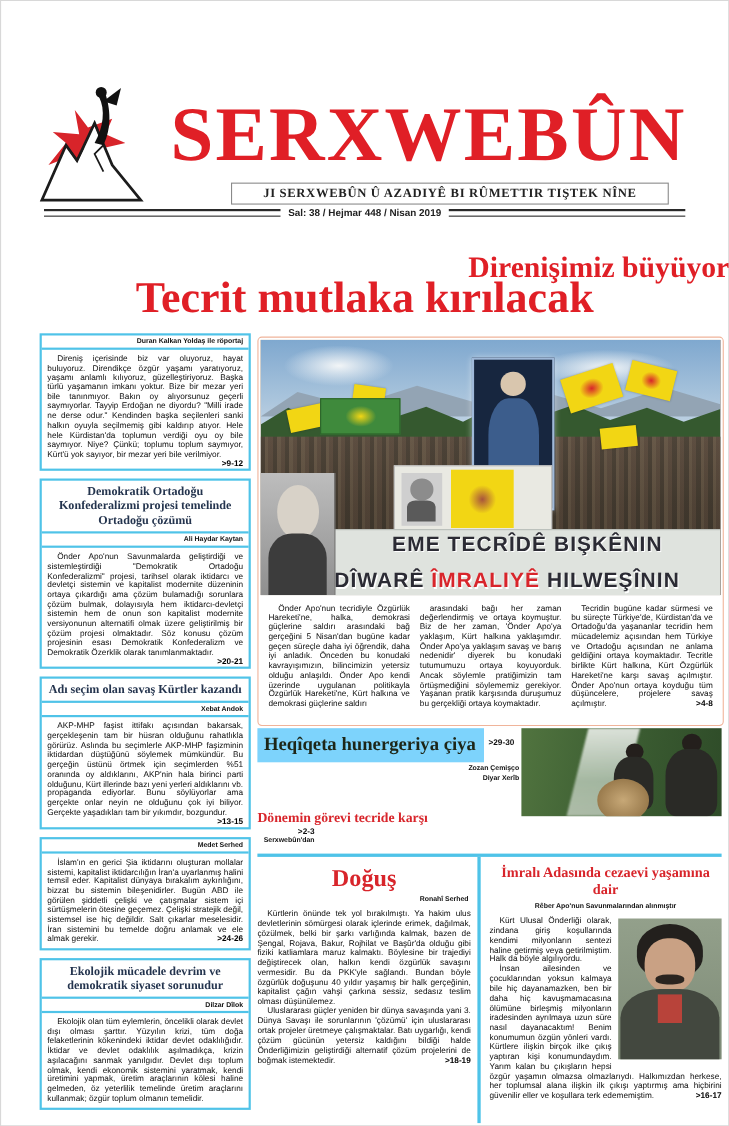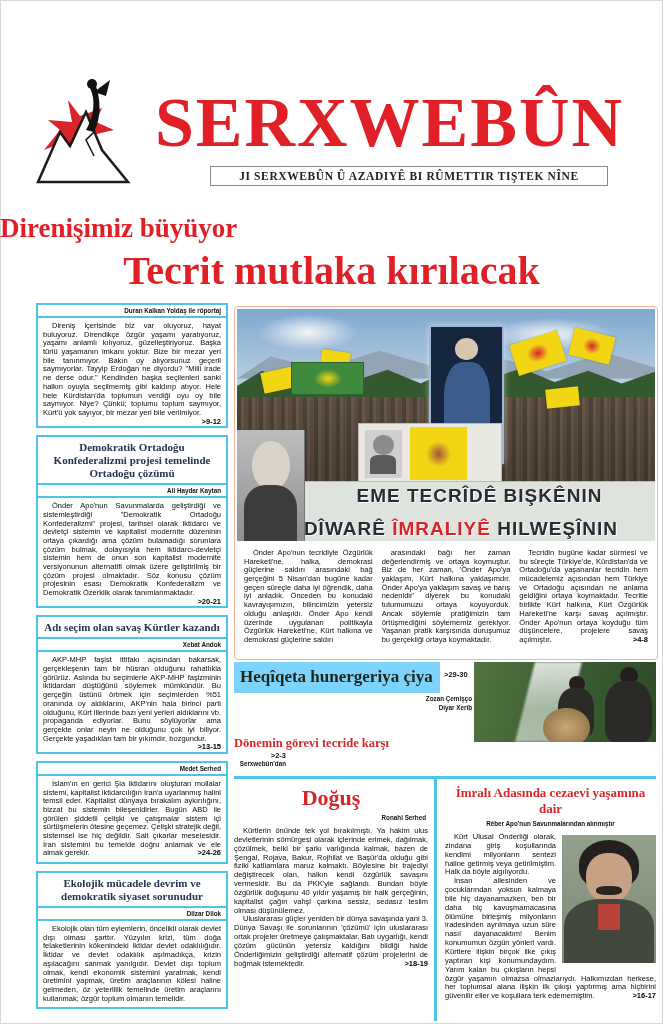--- a/index.html
+++ b/index.html
@@ -10,21 +10,21 @@
   .mast-title{position:absolute;left:128px;right:12px;top:88px;text-align:center;
       font-family:"Liberation Serif",serif;font-weight:bold;font-size:70px;line-height:1;
       color:#e01f26;letter-spacing:2px;white-space:nowrap;}
   .tagline{position:absolute;left:210px;top:166px;width:396px;border:1px solid #8a8a8a;
       text-align:center;font-family:"Liberation Serif",serif;font-weight:bold;font-size:11.5px;
       color:#222;padding:3px 0;letter-spacing:.6px;background:#fff;white-space:nowrap;}
   .dateline{position:absolute;left:40px;right:40px;top:188px;display:flex;align-items:center;gap:7px;}
   .dateline .rule{flex:1;height:4px;border-top:2px solid #2a2a2a;border-bottom:1px solid #2a2a2a;}
   .dateline .dtext{font-size:9px;font-weight:bold;color:#222;white-space:nowrap;}
   
-  .kicker{position:absolute;left:0;right:0;top:213px;text-align:left;
+  .kicker{position:absolute;left:0;right:0;top:228px;text-align:right;
       font-family:"Liberation Serif",serif;font-weight:bold;font-size:27px;color:#e01f26;}
   .mainhead{position:absolute;left:0;right:0;top:247px;text-align:center;
       font-family:"Liberation Serif",serif;font-weight:bold;font-size:40px;color:#e01f26;}
   
   .leftcol{position:absolute;left:36px;top:303px;width:192px;display:flex;flex-direction:column;gap:7px;}
   .box{border:2px solid #4fc3e8;background:#fff;}
   .box .btitle{font-family:"Liberation Serif",serif;font-weight:bold;font-size:11px;line-height:1.18;
       color:#24344e;text-align:center;padding:4px 5px 3px;border-bottom:2px solid #4fc3e8;}
   .box .bby{font-size:6.3px;font-weight:bold;text-align:right;color:#111;
       padding:2px 5px;border-bottom:2px solid #4fc3e8;}
@@ -129,20 +129,25 @@
       <polygon points="44,46 66,38 60,52 78,60 52,66 62,84 40,74 34,96 28,72 8,80 24,60 12,50 36,52 32,30" fill="#d8242a"></polygon>
       <path d="M2,112 L24,62 L34,76 L50,42 L66,80 L92,112 Z" fill="#ffffff" stroke="#1c1c1c" stroke-width="2.5"></path>
       <path d="M24,62 L34,76 L40,64 M50,42 L58,62 L50,70 L58,86" fill="none" stroke="#1c1c1c" stroke-width="1.6"></path>
       <circle cx="56" cy="14" r="5" fill="#111"></circle>
       <path d="M54,18 C60,30 58,46 50,60 L58,62 C66,46 64,28 60,16 Z" fill="#111"></path>
       <path d="M58,22 L74,10 L70,26 Z" fill="#111"></path>
     </svg>
   </div>
   <div class="mast-title">SERXWEBÛN</div>
   <div class="tagline">JI SERXWEBÛN Û AZADIYÊ BI RÛMETTIR TIŞTEK NÎNE</div>
+  <div class="dateline">
+    <div class="rule"></div>
+    <div class="dtext">Sal: 38 / Hejmar 448 / Nisan 2019</div>
+    <div class="rule"></div>
+  </div>
 
   <div class="kicker">Direnişimiz büyüyor</div>
   <div class="mainhead">Tecrit mutlaka kırılacak</div>
 
   <div class="leftcol">
     <div class="box">
       <div class="bby">Duran Kalkan Yoldaş ile röportaj</div>
       <div class="bbody">
           <p class="ind"><span>Direniş içerisinde biz var oluyoruz, hayat buluyoruz. Direndikçe özgür yaşamı yaratıyoruz, yaşamı anlamlı kılıyoruz, güzelleştiriyoruz. Başka türlü yaşamanın imkanı yoktur. Bize bir mezar yeri bile tanınmıyor. Bakın oy alıyorsunuz geçerli saymıyorlar. Tayyip Erdoğan ne diyordu? "Milli irade ne derse odur." Kendinden başka seçilenleri sanki halkın oyuyla seçilmemiş gibi kaldırıp atıyor. Hele hele Kürdistan'da toplumun verdiği oyu oy bile saymıyor. Niye? Çünkü; toplumu toplum saymıyor, Kürt'ü yok sayıyor, bir mezar yeri bile verilmiyor.</span><span class="ref">&gt;9-12</span></p>
         </div>

